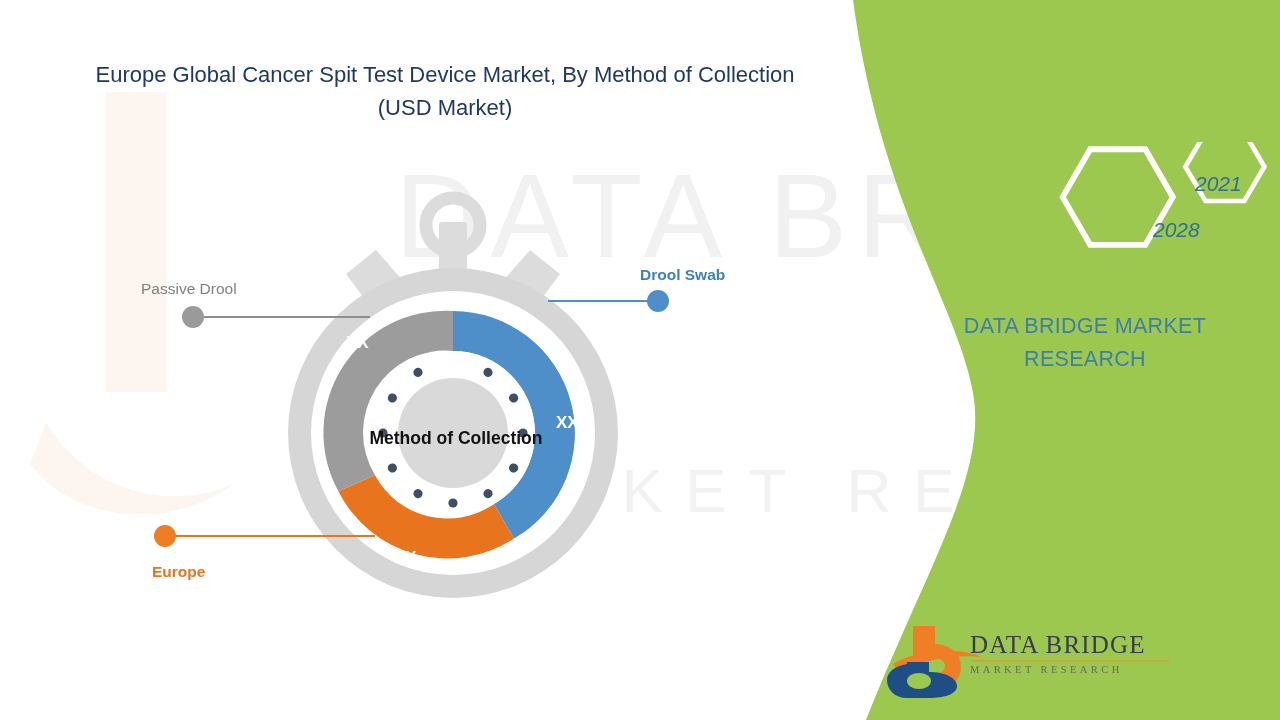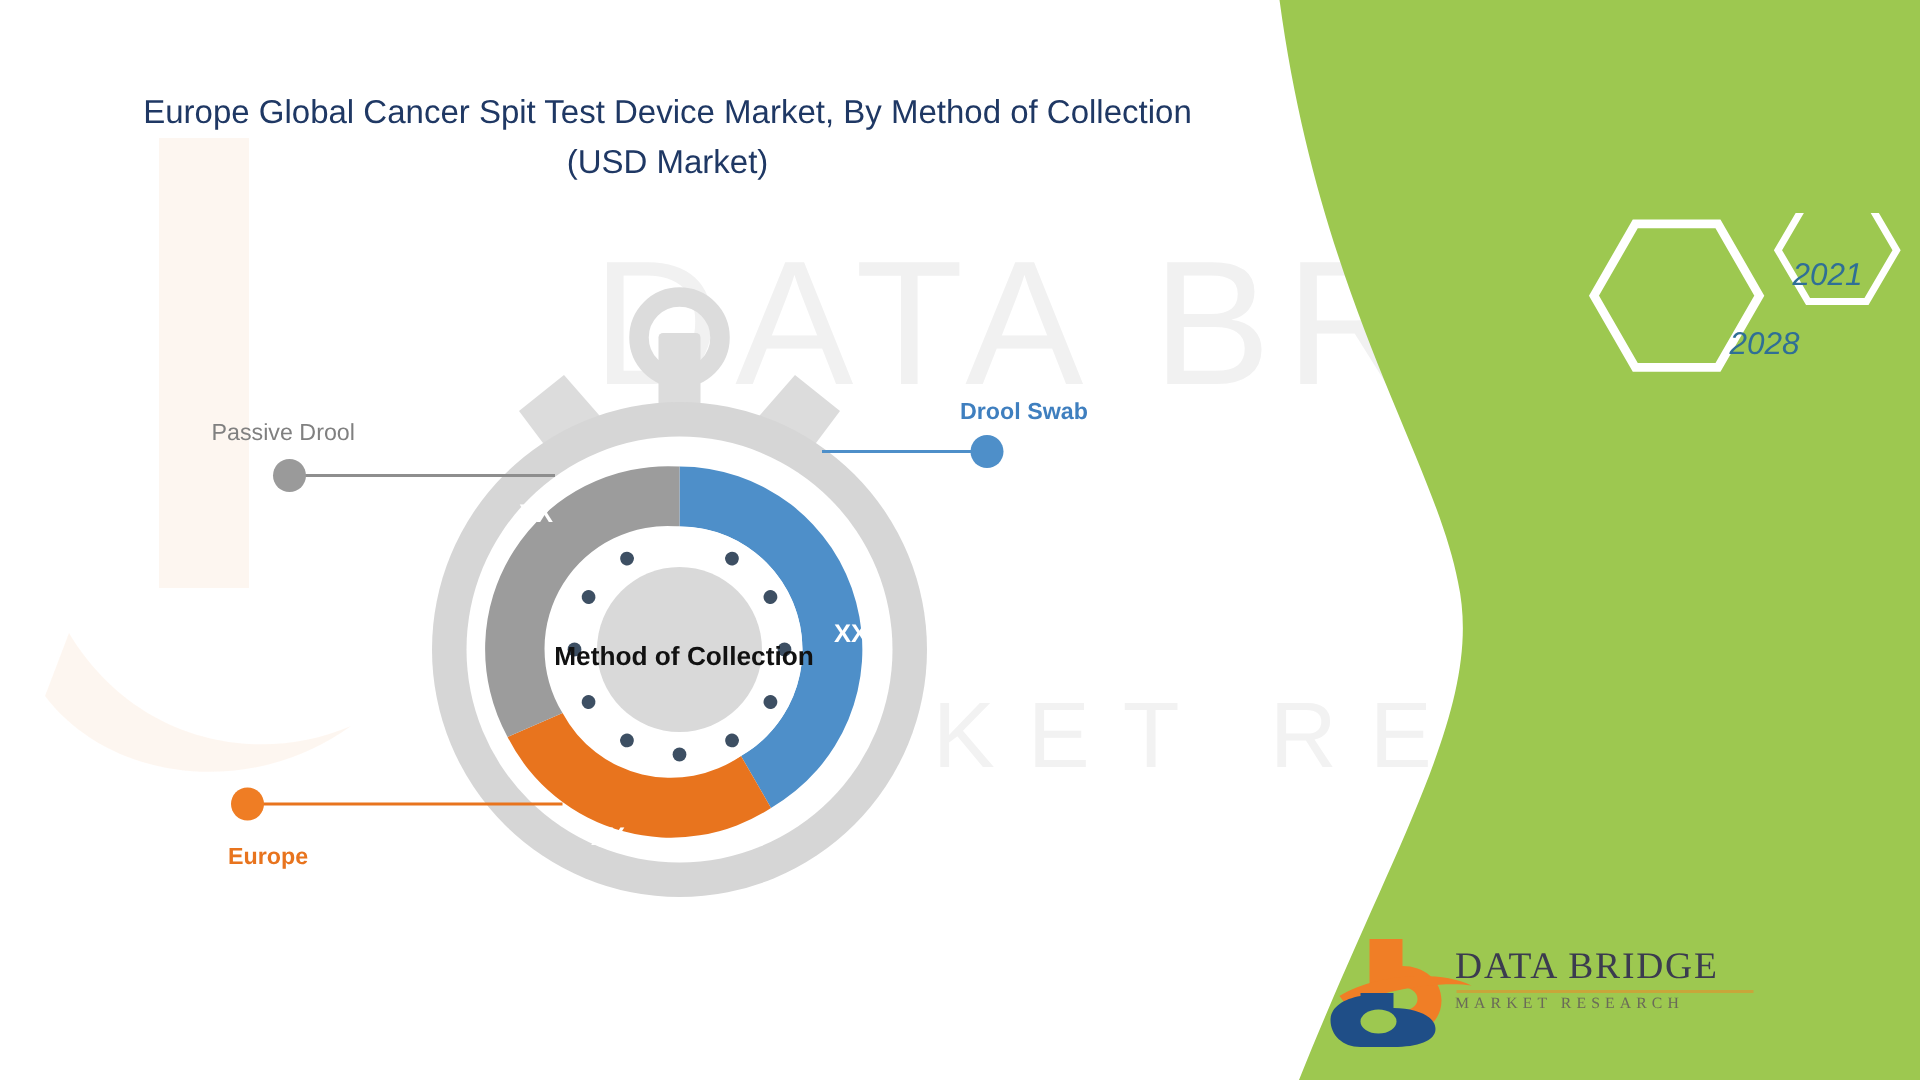--- a/index.html
+++ b/index.html
@@ -273,20 +273,24 @@
 
     <div class="hex-wrap">
       <svg width="290" height="130" viewBox="0 0 290 130">
         <polygon points="116,8 154,8 173,41 154,74 116,74 97,41" fill="none" stroke="#ffffff" stroke-width="4" transform="translate(0,0) scale(1.45) translate(-40,-3)"></polygon>
         <polygon points="216,-12 249,-12 266,17 249,46 216,46 199,17" fill="none" stroke="#ffffff" stroke-width="4" transform="translate(0,0) scale(1.18) translate(-25,4)"></polygon>
       </svg>
       <div class="hex-label hex-2021">2021</div>
       <div class="hex-label hex-2028">2028</div>
     </div>
 
+    <div class="dbmr-name">
+      <div>DATA BRIDGE MARKET</div>
+      <div>RESEARCH</div>
+    </div>
 
     <svg class="logo" viewBox="0 0 240 80">
       <path d="M28 6 L50 6 L50 24 C64 24 76 33 76 47 C76 61 64 70 50 70 L40 70 L40 54 L48 54 C55 54 60 51 60 46 C60 41 55 38 48 38 L28 38 Z" fill="#f07e26"></path>
       <path d="M8 44 C30 30 74 26 96 37 C74 34 34 40 14 52 Z" fill="#f07e26"></path>
       <path d="M22 42 L44 42 L44 52 C60 52 72 58 72 66 C72 74 60 78 44 78 L22 78 C10 78 2 70 2 60 C2 52 10 46 22 44 Z" fill="#1f4e87"></path>
       <ellipse cx="34" cy="61" rx="12" ry="8" fill="#9dc850"></ellipse>
     </svg>
     <div class="logo-text">
       <div class="logo-main">DATA BRIDGE</div>
       <div class="logo-rule"></div>

